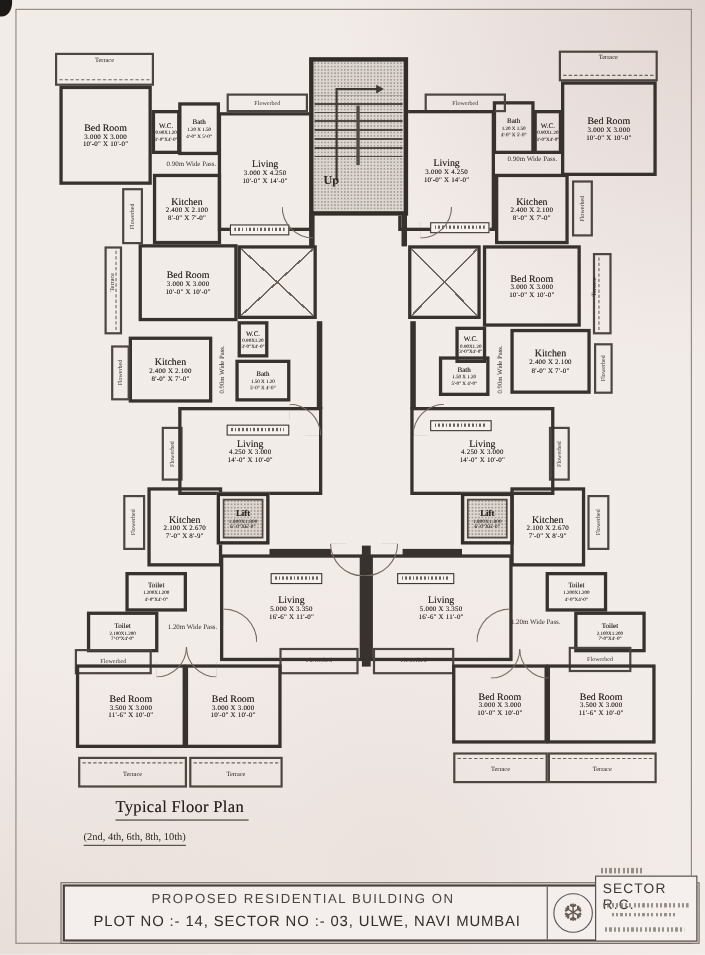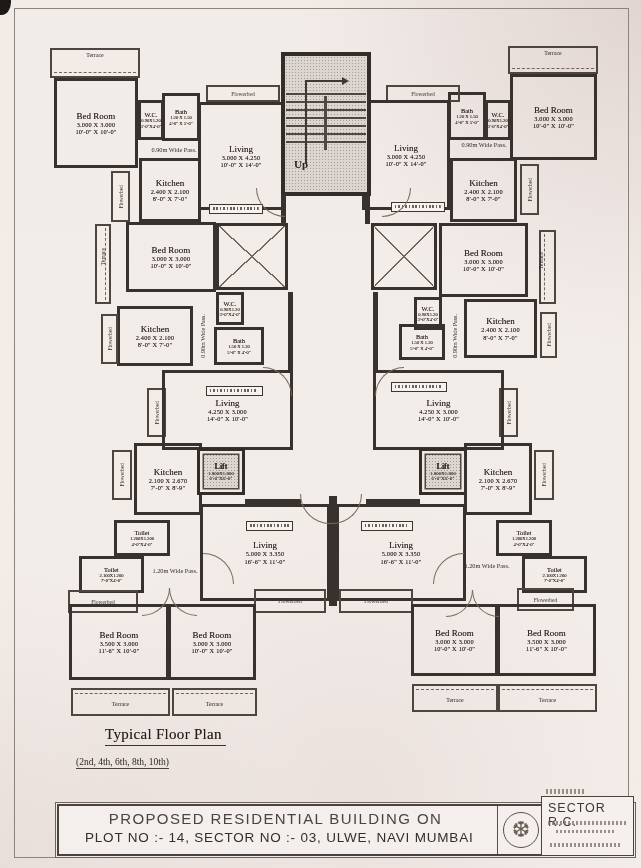--- a/index.html
+++ b/index.html
@@ -59,21 +59,21 @@
   .a-tr{border-right-width:1.2px;border-top-width:1.2px;border-top-right-radius:100%;}
   .semi{position:absolute;border:1.2px solid #77695f;border-top:0;border-radius:0 0 999px 999px;box-sizing:border-box;}
   .smudge{position:absolute;background:repeating-linear-gradient(90deg,#7a7068 0 2px,transparent 2px 4px);opacity:.75;}
   #plan-title{position:absolute;left:77px;top:726px;font-size:15px;letter-spacing:.3px;color:#221d19;
     border-bottom:1.8px solid #3a342f;padding:0 4px 2px 0;text-shadow:0 0 .6px rgba(40,32,26,.5);margin-left:28px;}
   #plan-subtitle{position:absolute;left:76px;top:757px;font-size:9.5px;color:#2c2621;
     border-bottom:1px solid #4a433d;padding-bottom:1px;}
   #titleblock{position:absolute;left:57px;top:804px;width:577px;height:52px;box-sizing:border-box;
     border:2px solid #4a433d;box-shadow:0 0 0 1px #f2ece9,0 0 0 2px #6b635b;background:#f4efec;}
   #tb-line1{position:absolute;left:0;right:140px;top:4px;text-align:center;
-    font-family:"Liberation Sans",sans-serif;font-size:15px;letter-spacing:1.4px;color:#4a443f;}
+    font-family:"Liberation Sans",sans-serif;font-size:12px;letter-spacing:1.4px;color:#4a443f;}
   #tb-line2{position:absolute;left:26px;top:24px;font-family:"Liberation Sans",sans-serif;
     font-size:13.5px;letter-spacing:.8px;color:#332e2a;white-space:nowrap;}
   #tb-stamp{position:absolute;left:438px;top:0;width:46px;height:48px;border-left:1.5px solid #55504a;border-right:1.5px solid #55504a;}
   .stampc{position:absolute;left:5px;top:6px;width:34px;height:34px;border:1.5px solid #5a514a;border-radius:50%;
     display:flex;align-items:center;justify-content:center;font-size:22px;color:#665c54;}
   #tb-raj{position:absolute;left:541px;top:796px;width:93px;height:60px;box-sizing:border-box;
     border:1.5px solid #4a433d;background:#f5f0ed;}
   #raj-name{position:absolute;left:6px;top:4px;font-family:"Liberation Sans",sans-serif;
     font-size:12.5px;letter-spacing:1px;color:#3d3834;}
   #watermark{position:absolute;left:356px;top:836px;width:285px;height:22px;box-sizing:border-box;

